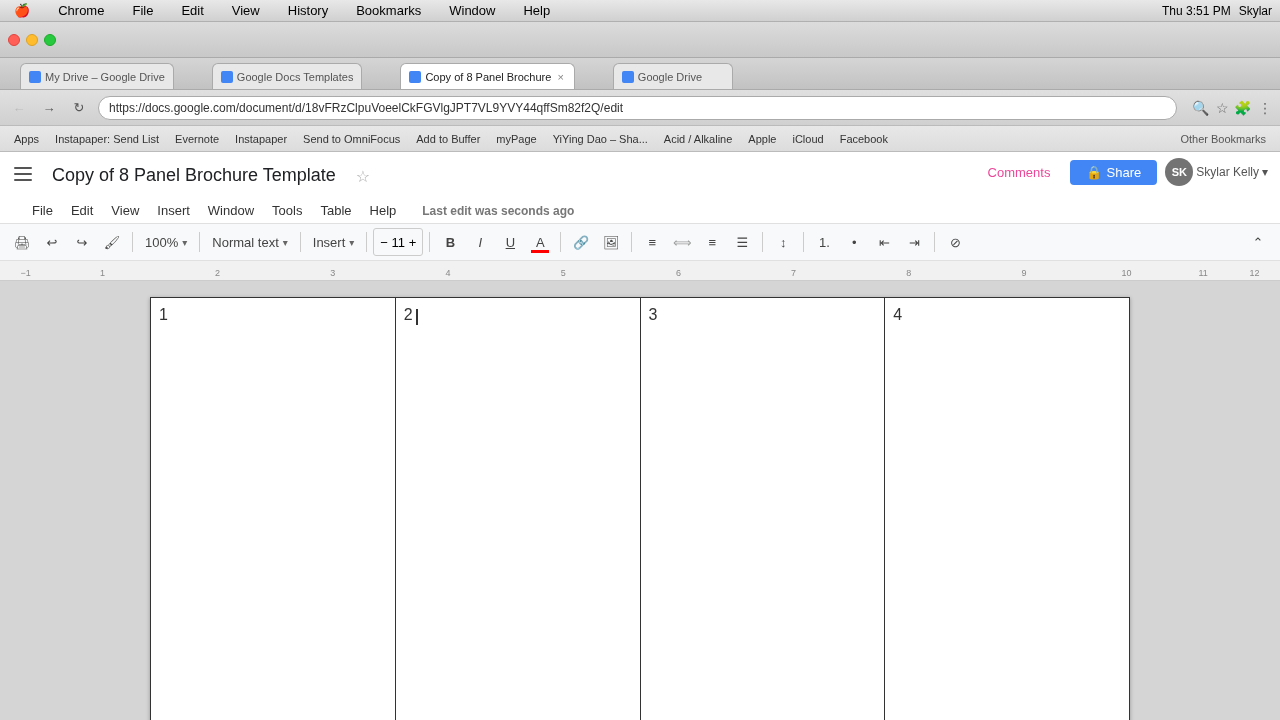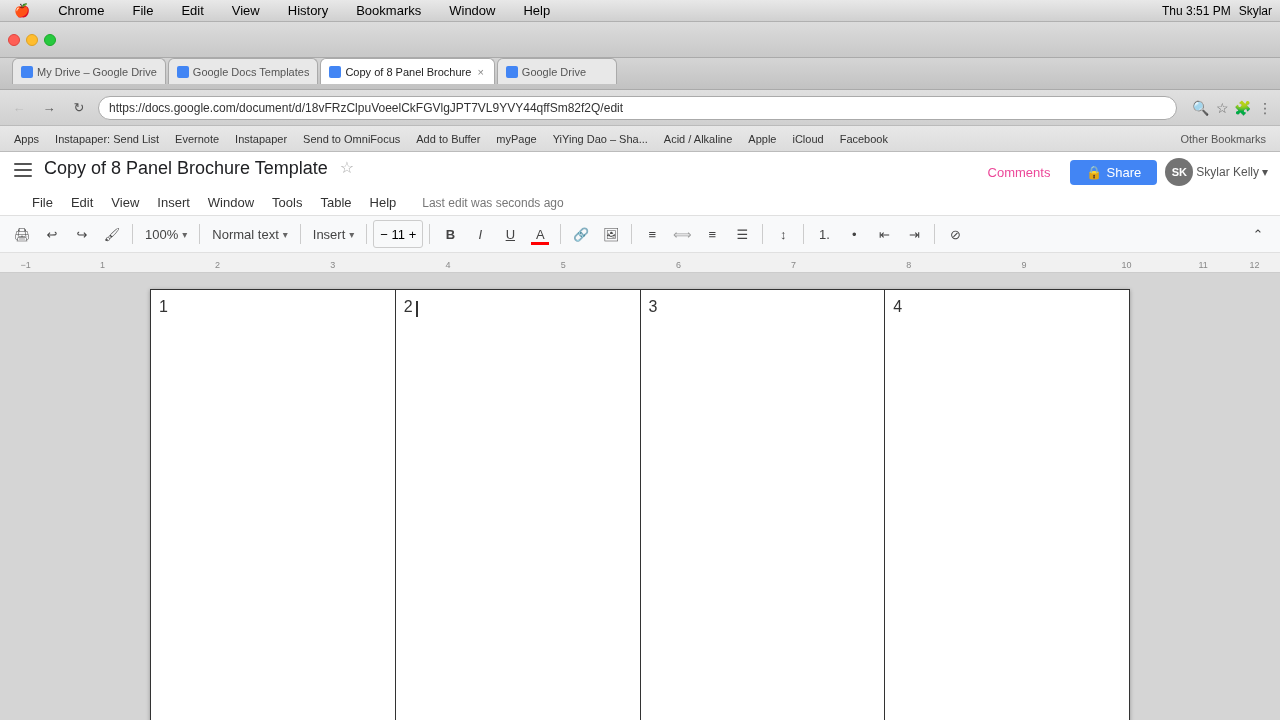--- a/index.html
+++ b/index.html
@@ -41,23 +41,24 @@
     .traffic-light { width: 12px; height: 12px; border-radius: 50%; }
     .tl-red { background: #ff5f56; border: 1px solid #e0443e; }
     .tl-yellow { background: #ffbd2e; border: 1px solid #dea123; }
     .tl-green { background: #27c93f; border: 1px solid #1aab29; }
 
     
     .chrome-tabs {
       background: linear-gradient(to bottom, #d5d5d5, #c2c2c2);
       height: 32px;
       display: flex;
-      align-items: flex-start;
-      padding: 0 12px;
+      align-items: flex-end;
+      padding: 0 20px;
       border-bottom: 1px solid #aaa;
+      gap: 36px;
     }
     .tab {
       height: 26px;
       min-width: 120px;
       max-width: 220px;
       background: #e8e8e8;
       border: 1px solid #aaa;
       border-bottom: none;
       border-radius: 6px 6px 0 0;
       display: flex;
@@ -147,23 +148,23 @@
     
     .docs-container { background: #fff; display: flex; flex-direction: column; height: calc(720px - 22px - 36px - 32px - 36px - 26px); }
 
     .docs-header {
       background: #fff;
       padding: 6px 12px 0 12px;
       border-bottom: 1px solid #e0e0e0;
     }
     .docs-title-row {
       display: flex;
-      align-items: flex-start;
-      gap: 8px;
-      margin-bottom: 4px;
+      align-items: flex-end;
+      gap: 16px;
+      margin-bottom: 12px;
     }
     .docs-menu-icon {
       width: 24px; height: 24px;
       display: flex; flex-direction: column; justify-content: center; gap: 4px;
       cursor: pointer; padding: 2px;
     }
     .hamburger-line { width: 18px; height: 2px; background: #555; border-radius: 1px; }
 
     .docs-title {
       font-size: 18px;
@@ -213,21 +214,21 @@
       gap: 2px;
       padding: 2px 12px;
     }
     .docs-menu-item {
       padding: 3px 8px;
       border-radius: 3px;
       font-size: 13px;
       color: #333;
       cursor: pointer;
     }
-    .docs-last-edit { margin-left: 16px; font-size: 12px; color: #777; }
+    .docs-last-edit { margin-left: 16px; font-size: 12px; color: #777; font-weight: bold; }
 
     
     .docs-toolbar {
       background: #f8f9fa;
       border-bottom: 1px solid #e0e0e0;
       padding: 4px 8px;
       display: flex;
       align-items: center;
       gap: 2px;
     }

